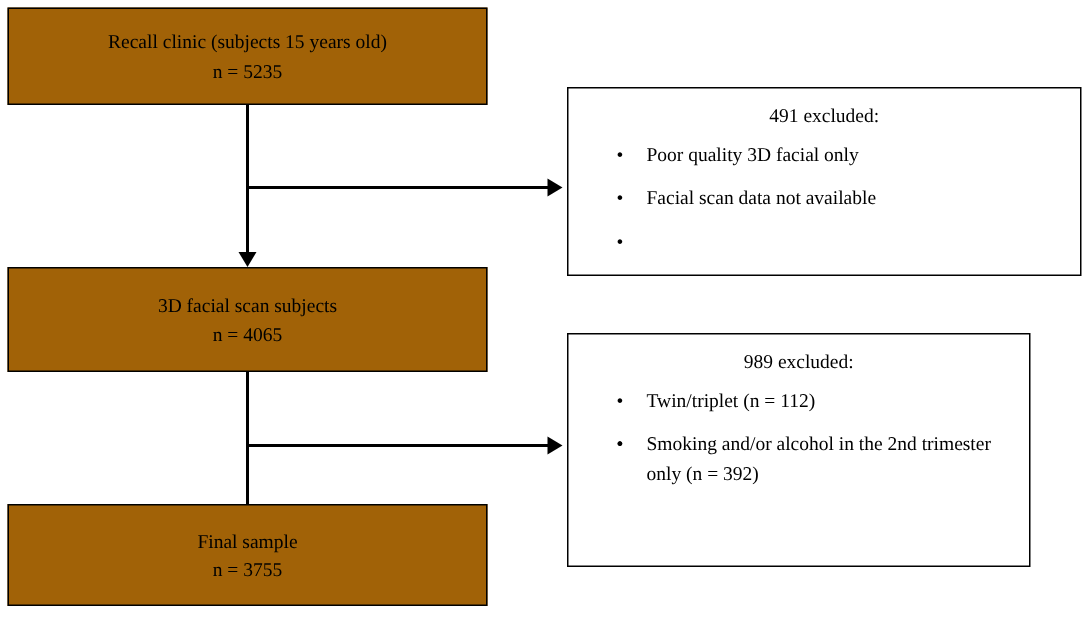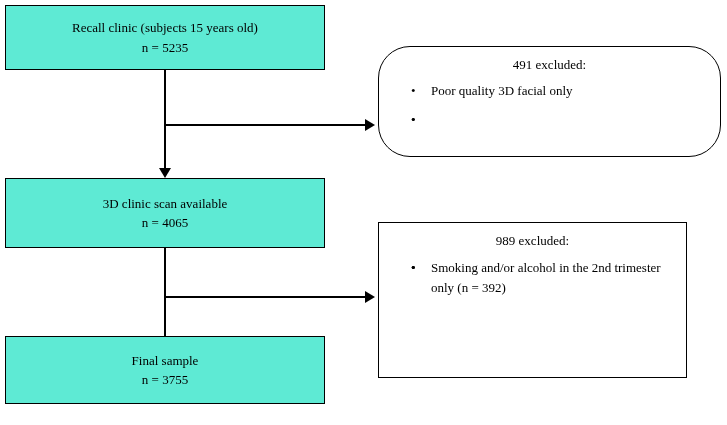--- a/index.html
+++ b/index.html
@@ -16,21 +16,21 @@
   }
   #diagram {
     position: relative;
     width: 727px;
     height: 425px;
   }
   .node-box {
     position: absolute;
     box-sizing: border-box;
     border: 1px solid #000000;
-    background: #5eead4;
+    background: #a16207;
     display: flex;
     flex-direction: column;
     align-items: center;
     justify-content: center;
   }
   .node-line {
     font-size: 13px;
     line-height: 1.5;
     text-align: center;
     white-space: nowrap;
@@ -109,51 +109,53 @@
   <div class="node-box" style="left:5px; top:5px; width:320px; height:65px;">
     <div class="node-line">Recall clinic (subjects 15 years old)</div>
     <div class="node-line gap">n = 5235</div>
   </div>
 
   <div class="connector v-line" style="left:164px; top:70px; width:2px; height:100px;"></div>
   <div class="arrow-down" style="left:159px; top:168px;"></div>
   <div class="connector h-line" style="left:164px; top:124px; width:203px; height:2px;"></div>
   <div class="arrow-right" style="left:365px; top:119px;"></div>
 
-  <div class="excl-box" style="left:378px; top:46px; width:343px; height:111px;border-radius:32px;">
+  <div class="excl-box" style="left:378px; top:58px; width:343px; height:126px;">
     <div class="excl-title">491 excluded:</div>
     <ul class="excl-list">
       <li class="excl-item">
         <span class="excl-bullet">•</span>
         <span class="excl-item-text">Poor quality 3D facial only</span>
       </li>
       <li class="excl-item">
         <span class="excl-bullet">•</span>
+        <span class="excl-item-text">Facial scan data not available</span>
       </li>
       <li class="excl-item">
         <span class="excl-bullet">•</span>
       </li>
     </ul>
   </div>
 
   <div class="node-box" style="left:5px; top:178px; width:320px; height:70px;">
-    <div class="node-line">3D clinic scan available</div>
+    <div class="node-line">3D facial scan subjects</div>
     <div class="node-line gap">n = 4065</div>
   </div>
 
   <div class="connector v-line" style="left:164px; top:248px; width:2px; height:96px;"></div>
   <div class="arrow-down" style="left:159px; top:341px;"></div>
   <div class="connector h-line" style="left:164px; top:296px; width:203px; height:2px;"></div>
   <div class="arrow-right" style="left:365px; top:291px;"></div>
 
   <div class="excl-box" style="left:378px; top:222px; width:309px; height:156px;font-family:Liberation Serif, serif;">
     <div class="excl-title">989 excluded:</div>
     <ul class="excl-list">
       <li class="excl-item">
         <span class="excl-bullet">•</span>
+        <span class="excl-item-text">Twin/triplet (n = 112)</span>
       </li>
       <li class="excl-item">
         <span class="excl-bullet">•</span>
       </li>
       <li class="excl-item">
         <span class="excl-bullet">•</span>
         <span class="excl-item-text">Smoking and/or alcohol in the 2nd trimester only (n = 392)</span>
       </li>
     </ul>
   </div>

